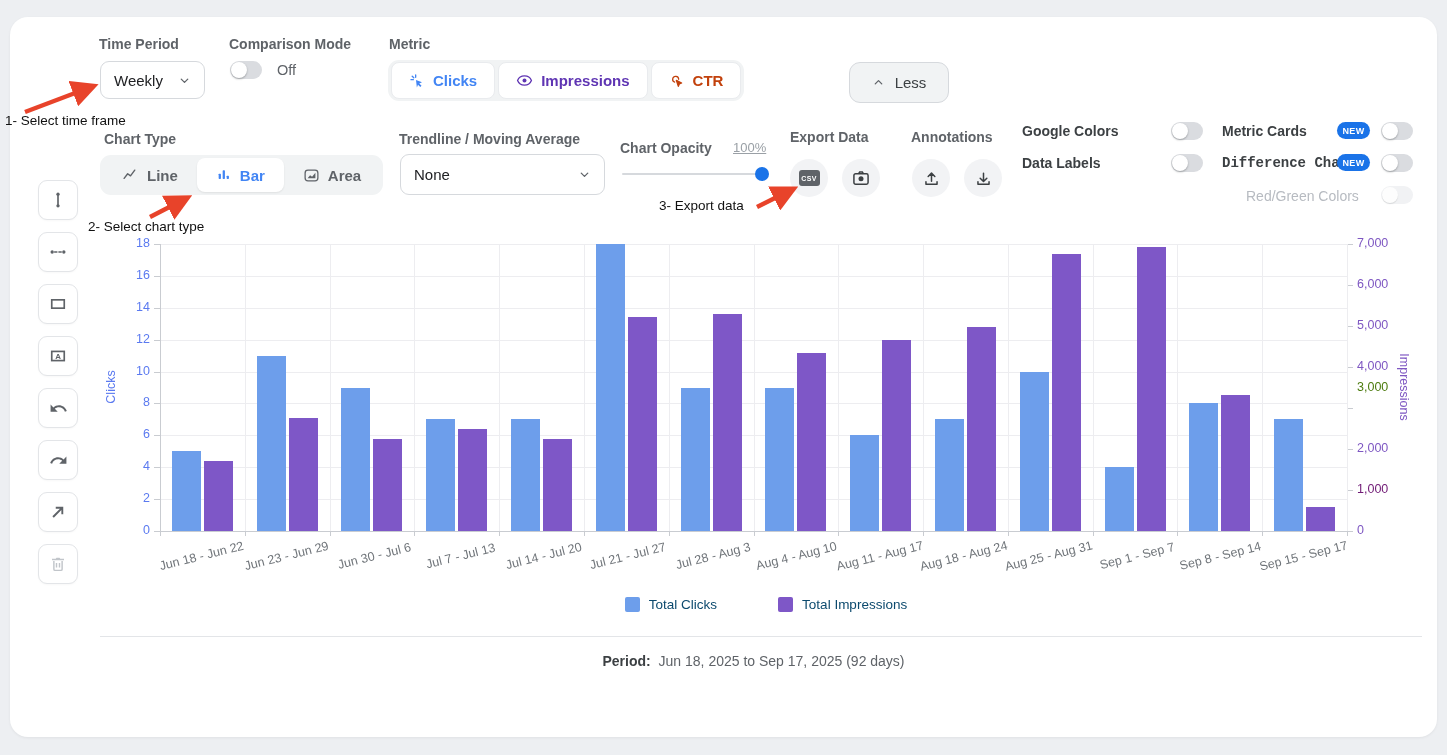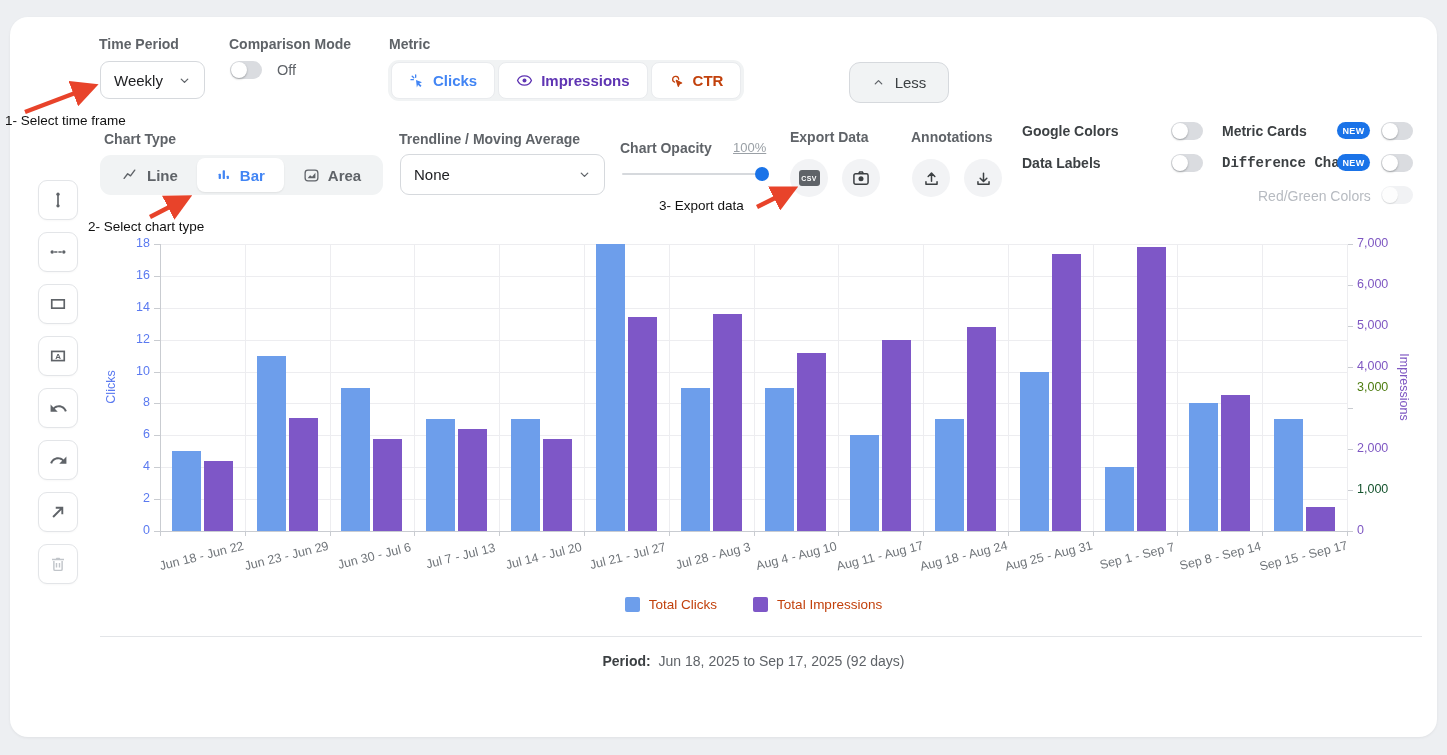--- a/index.html
+++ b/index.html
@@ -50,29 +50,29 @@
   .xtick-stub{position:absolute;width:1px;background:#c9ccd1;}
   .bar{position:absolute;}
   .ytick-left{position:absolute;width:48px;text-align:right;font-size:12.5px;color:#5b7af0;}
   .ytick-right{position:absolute;font-size:12.5px;color:#7e57c2;}
   .xlabel{position:absolute;white-space:nowrap;font-size:12.5px;color:#70757a;transform:translateX(-76%) rotate(-14deg);}
   .axis-title{position:absolute;font-size:12.5px;white-space:nowrap;}
   #ytitle-left{left:111px;top:387px;transform:translate(-50%,-50%) rotate(-90deg);}
   #ytitle-right{left:1404px;top:387px;transform:translate(-50%,-50%) rotate(90deg);}
   
   .legend{position:absolute;left:160px;top:597px;width:1187px;display:flex;justify-content:center;gap:36px;}
-  .legend-item{display:flex;align-items:center;gap:9px;font-size:13.5px;color:#c2410c;cursor:pointer;}
+  .legend-item{display:flex;align-items:center;gap:9px;font-size:13.5px;color:#0c4a6e;cursor:pointer;margin-left:25px;}
   .legend-swatch{width:15px;height:15px;border-radius:2px;}
   .divider{position:absolute;left:100px;top:636px;width:1322px;height:1px;background:#e3e5e8;}
   .footer{position:absolute;left:160px;top:653px;width:1187px;text-align:center;font-size:14px;color:#5f6368;}
   .footer b{color:#3c4043;}
   
   .anno-text{position:absolute;font-size:13.5px;font-weight:400;color:#111;white-space:nowrap;}
   #arrow-overlay{position:absolute;left:0;top:0;width:1447px;height:755px;pointer-events:none;}
-  .muted{color:#b7bbc1;margin-left:12px;}
+  .muted{color:#b7bbc1;}
   .pct{position:absolute;font-size:13px;color:#9aa0a6;text-decoration:underline;}
   svg{display:block;}
 </style>
 </head>
 <body>
 
 <div class="card"></div>
 
 <div class="sec-label" style="left:99px;top:36px;">Time Period</div>
 <div class="dropdown" style="left:100px;top:61px;width:105px;height:38px;">
@@ -326,21 +326,21 @@
     <div class="ytick-left" style="left: 102px; top: 299.778px; color: rgb(91, 122, 240);">14</div>
     <div class="stub" style="left: 154px; top: 307.778px; width: 6px;"></div>
     <div class="grid-h" style="left: 160px; top: 275.889px; width: 1187px;"></div>
     <div class="ytick-left" style="left: 102px; top: 267.889px; color: rgb(91, 122, 240);">16</div>
     <div class="stub" style="left: 154px; top: 275.889px; width: 6px;"></div>
     <div class="grid-h" style="left: 160px; top: 244px; width: 1187px;"></div>
     <div class="ytick-left" style="left: 102px; top: 236px; color: rgb(91, 122, 240);">18</div>
     <div class="stub" style="left: 154px; top: 244px; width: 6px;"></div>
     <div class="ytick-right" style="left: 1357px; top: 523px; color: rgb(126, 87, 194);">0</div>
     <div class="stub" style="left: 1347px; top: 531px; width: 6px;"></div>
-    <div class="ytick-right" style="left: 1357px; top: 482px; color: #14532d;">1,000</div>
+    <div class="ytick-right" style="left: 1357px; top: 482px; color: #701a75;">1,000</div>
     <div class="stub" style="left: 1347px; top: 490px; width: 6px;"></div>
     <div class="ytick-right" style="left: 1357px; top: 441px; color: rgb(126, 87, 194);">2,000</div>
     <div class="stub" style="left: 1347px; top: 449px; width: 6px;"></div>
     <div class="ytick-right" style="left: 1357px; top: 380px; color: #4d7c0f;">3,000</div>
     <div class="stub" style="left: 1347px; top: 408px; width: 6px;"></div>
     <div class="ytick-right" style="left: 1357px; top: 359px; color: rgb(126, 87, 194);">4,000</div>
     <div class="stub" style="left: 1347px; top: 367px; width: 6px;"></div>
     <div class="ytick-right" style="left: 1357px; top: 318px; color: rgb(126, 87, 194);">5,000</div>
     <div class="stub" style="left: 1347px; top: 326px; width: 6px;"></div>
     <div class="ytick-right" style="left: 1357px; top: 277px; color: rgb(126, 87, 194);">6,000</div>

